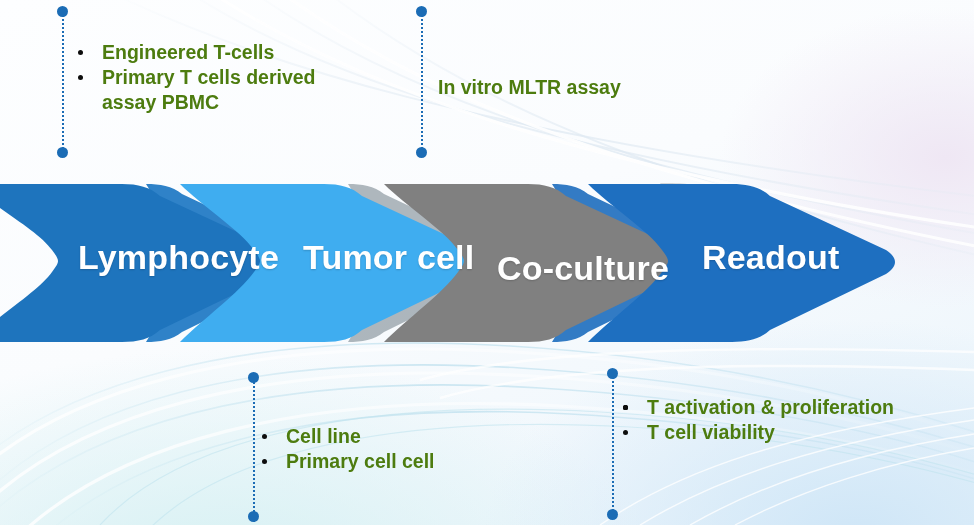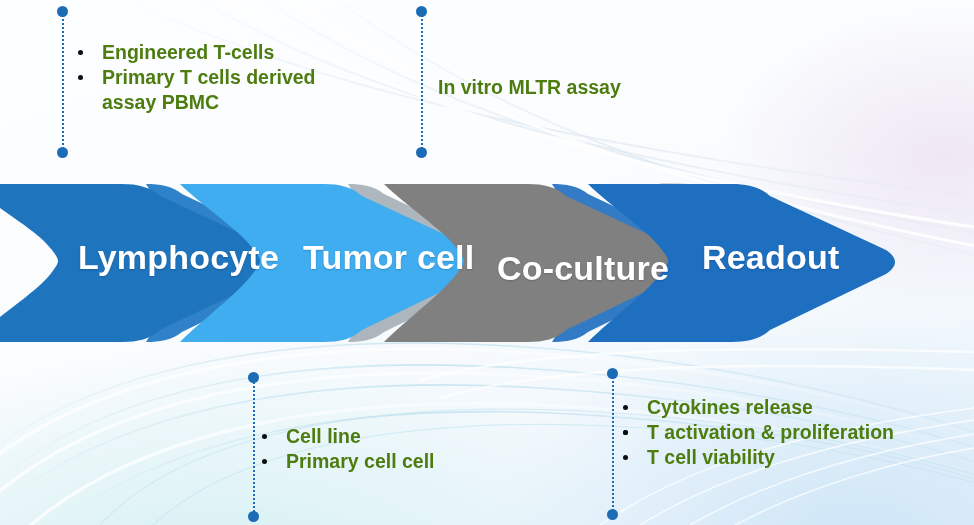--- a/index.html
+++ b/index.html
@@ -292,21 +292,20 @@
         <span class="bullet"></span>
         <span>Primary cell cell</span>
       </li>
     </ul>
   </div>
 
   <div class="callout" style="left:617px; top:395px;">
     <ul>
       <li>
         <span class="bullet"></span>
-        <span>Cytokines release</span>
       </li>
       <li>
         <span class="bullet"></span>
       </li>
       <li>
         <span class="bullet"></span>
         <span>T activation &amp; proliferation</span>
       </li>
       <li>
         <span class="bullet"></span>

